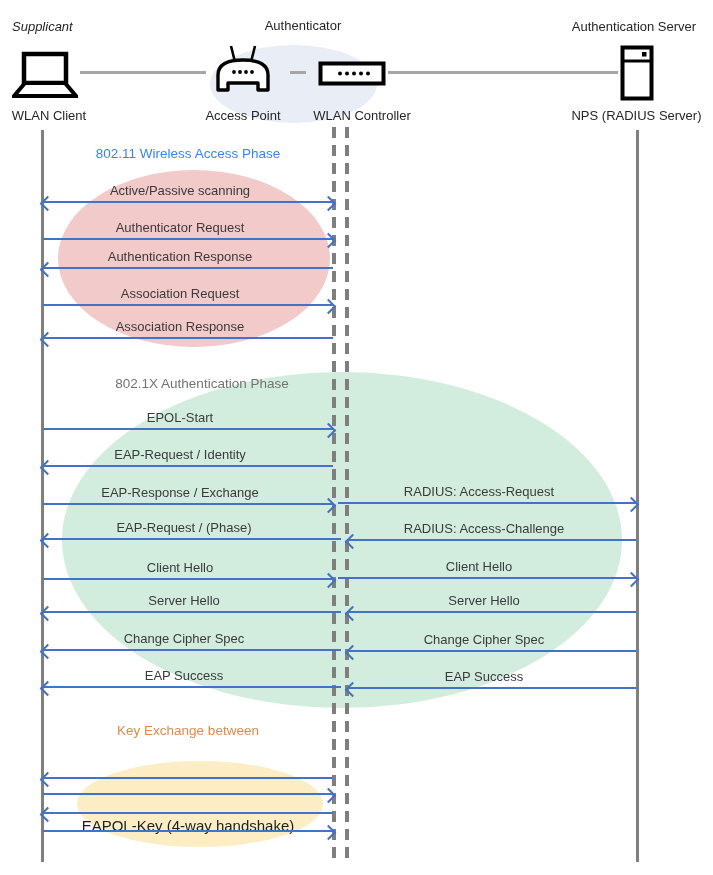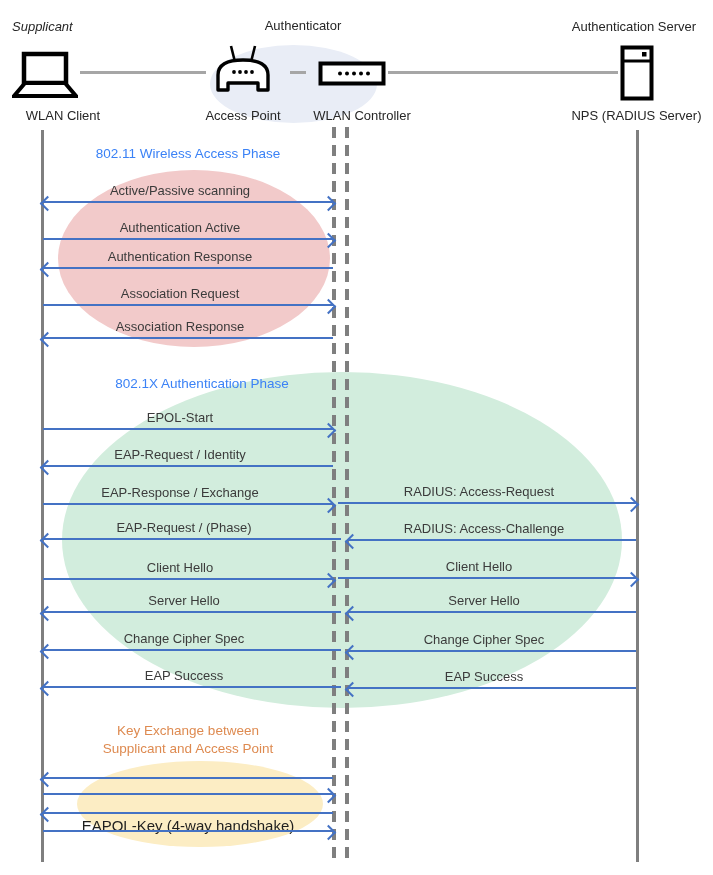--- a/index.html
+++ b/index.html
@@ -21,21 +21,21 @@
   }
   
   .connector { position:absolute; height:3px; background:#A6A6A6; top:71px; z-index:1; }
   
   .role-label, .dev-label {
     position:absolute; font-size:13px; color:#262626; text-align:center; z-index:3; white-space:nowrap;
   }
   
   .phase-title { position:absolute; font-size:13.5px; text-align:center; z-index:3; white-space:nowrap; }
   .t-red { color:#3b82f6; }
-  .t-green { color:#3b82f6; }
+  .t-green { color:#737373; }
   .t-orange { color:#DE8A50; }
   
   .msg { position:absolute; height:2px; z-index:3; }
   .msg .line { position:absolute; left:0; right:0; top:0; height:2px; background:#4472C4; }
   .msg .label {
     position:absolute; left:0; right:16px; bottom:5px; text-align:center;
     font-size:13px; line-height:15px; color:#3B3B3B; white-space:nowrap;
   }
   .head { position:absolute; width:9px; height:9px; top:-3.5px; z-index:4; }
   .head.r { right:-1px; border-top:2.5px solid #4472C4; border-right:2.5px solid #4472C4; transform:rotate(45deg); }
@@ -87,43 +87,42 @@
     <circle cx="43" cy="12.5" r="2" fill="#000"></circle>
     <circle cx="50" cy="12.5" r="2" fill="#000"></circle>
   </svg>
 
   <svg class="icon" style="left:620px; top:45px;" width="35" height="57" viewBox="0 0 35 57">
     <rect x="2.5" y="2.5" width="29" height="51" fill="#fff" stroke="#000" stroke-width="4"></rect>
     <line x1="2.5" y1="16" x2="32.5" y2="16" stroke="#000" stroke-width="3"></line>
     <rect x="22" y="7" width="4.5" height="4.5" fill="#000"></rect>
   </svg>
 
-  <div class="dev-label" style="left:18px; top:108px; width:90px;">WLAN Client</div>
+  <div class="dev-label" style="left:4px; top:108px; width:90px;">WLAN Client</div>
   <div class="dev-label" style="left:193px; top:108px; width:100px;">Access Point</div>
   <div class="dev-label" style="left:304px; top:108px; width:116px;">WLAN Controller</div>
   <div class="dev-label" style="left:564px; top:108px; width:145px;">NPS (RADIUS Server)</div>
 
   <div class="lifeline" style="left:41px;"></div>
   <div class="dashline" style="left:332px;"></div>
   <div class="dashline" style="left:345px;"></div>
   <div class="lifeline" style="left:636px;"></div>
 
   <div class="phase-title t-red" style="left:42px; top:146px; width:292px;">802.11 Wireless Access Phase</div>
   <div class="phase-title t-green" style="left:56px; top:376px; width:292px;">802.1X Authentication Phase</div>
   <div class="phase-title t-orange" style="left:42px; top:723px; width:292px;">Key Exchange between</div>
-  <div class="phase-title t-orange" style="left:42px; top:741px; width:292px;">Supplicant and Access Point</div>
 
   <div class="msg" style="left:43px; top:201px; width:290px;">
     <div class="label">Active/Passive scanning</div>
     <div class="line"></div>
       <div class="head l"></div>
       <div class="head r"></div>
   </div>
   <div class="msg" style="left:43px; top:238px; width:290px;">
-    <div class="label">Authentication Active</div>
+    <div class="label">Authenticator Request</div>
     <div class="line"></div>
       <div class="head r"></div>
   </div>
   <div class="msg" style="left:43px; top:267px; width:290px;">
     <div class="label">Authentication Response</div>
     <div class="line"></div>
       <div class="head l"></div>
   </div>
   <div class="msg" style="left:43px; top:304px; width:290px;">
     <div class="label">Association Request</div>

